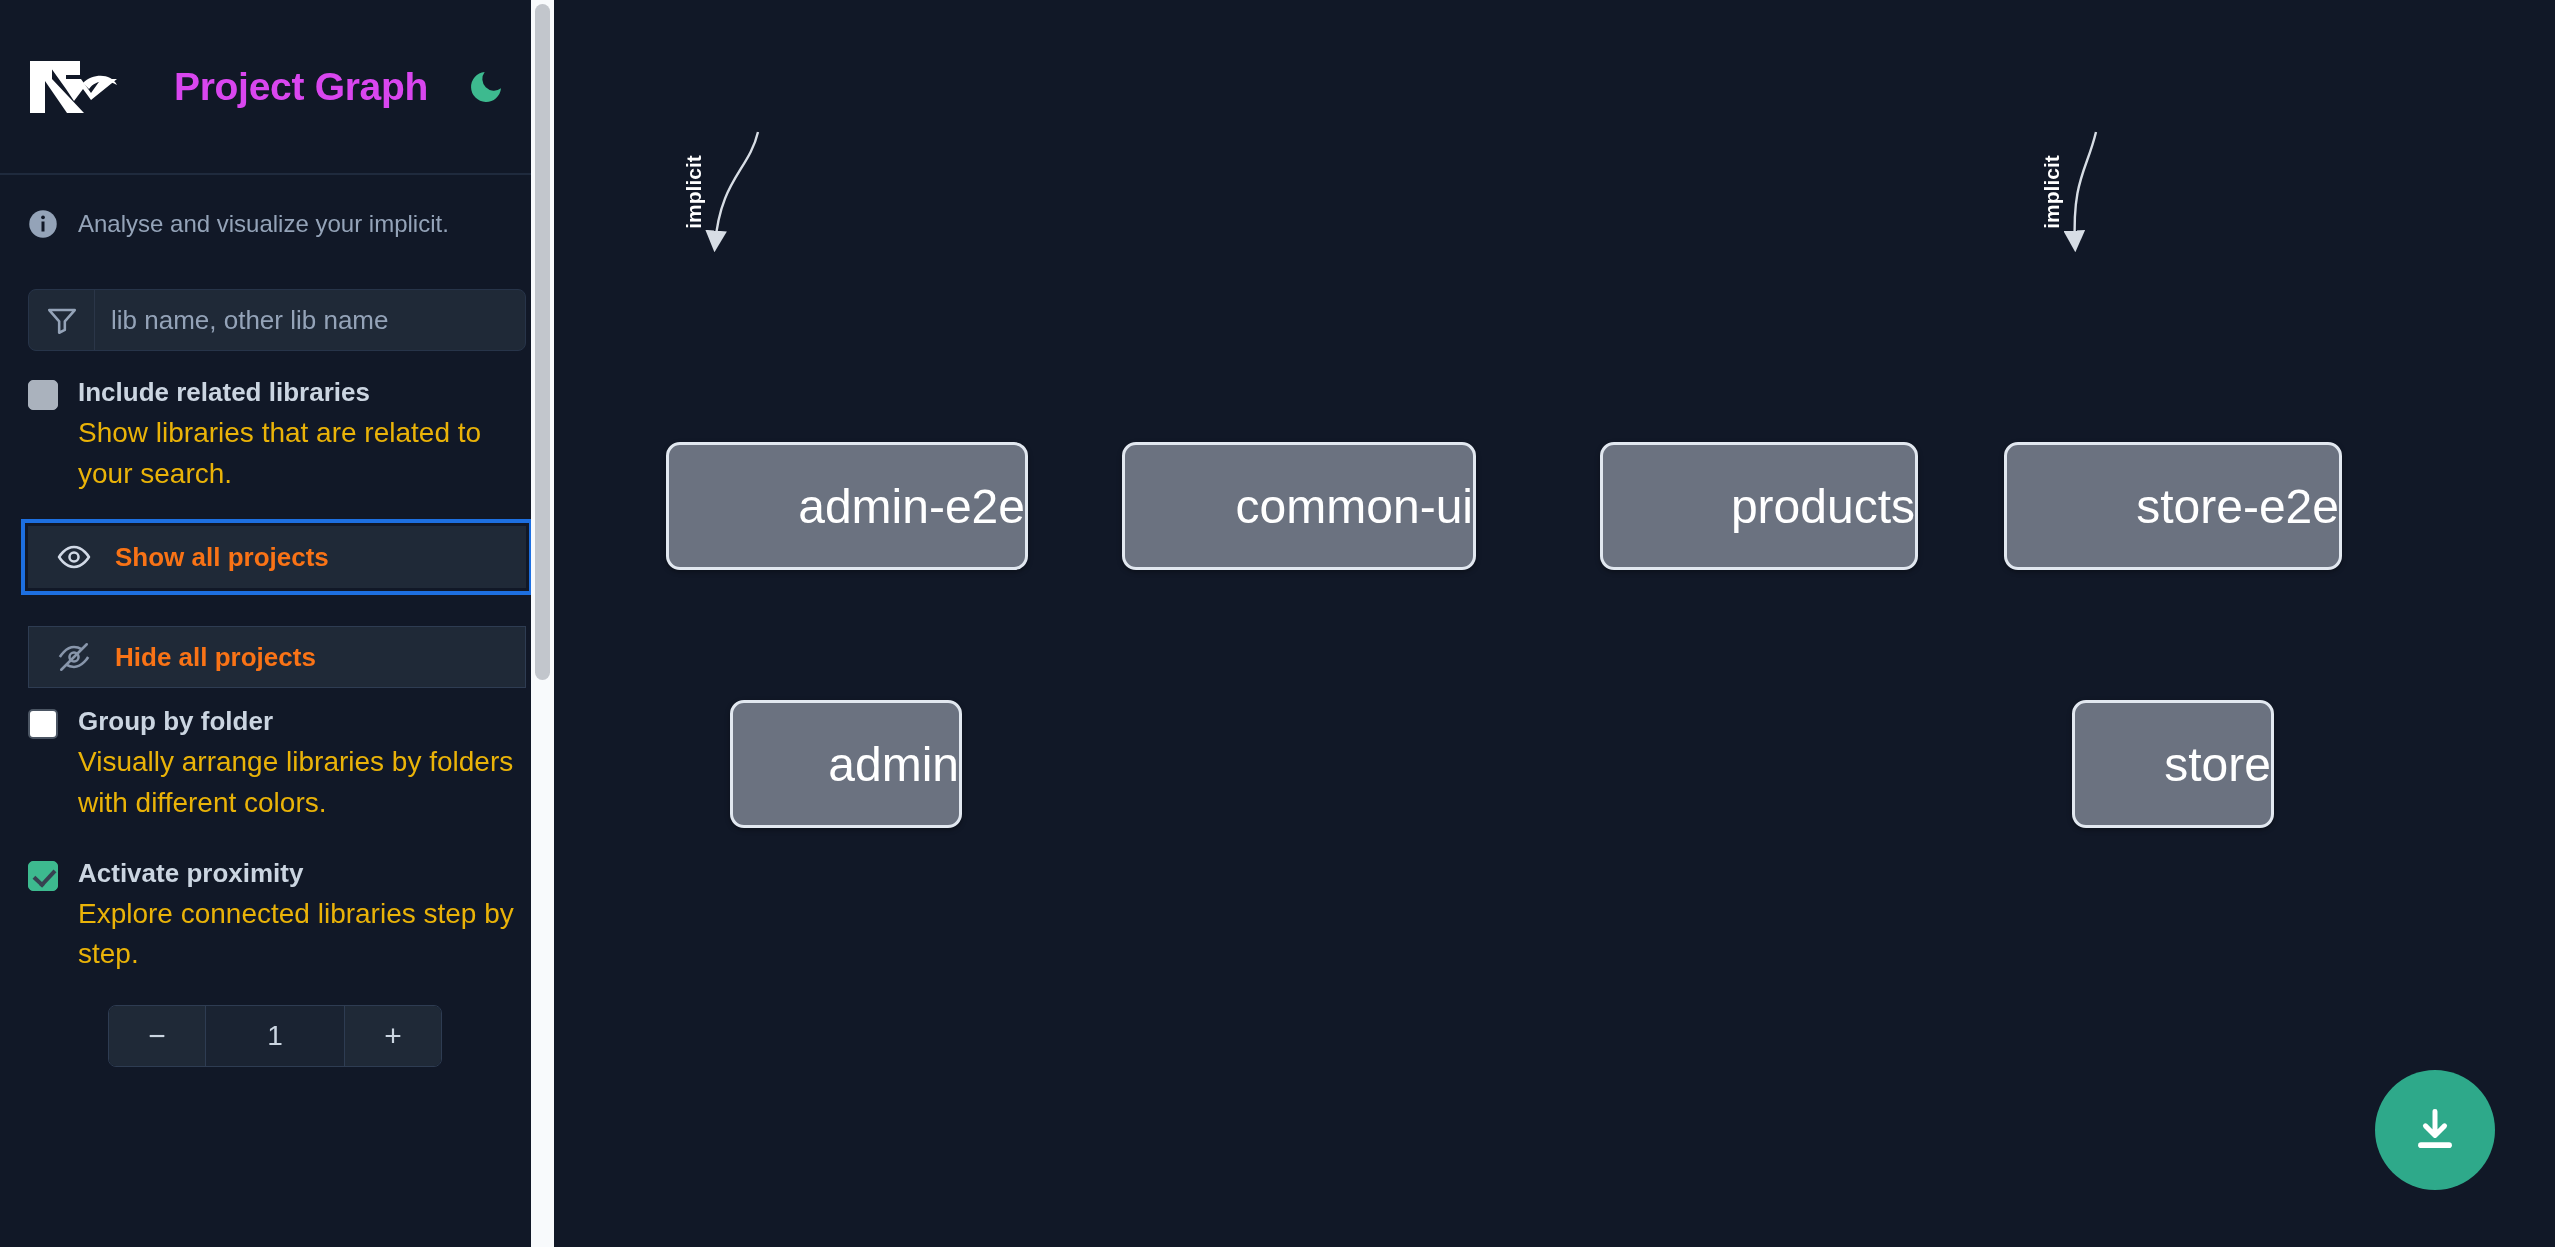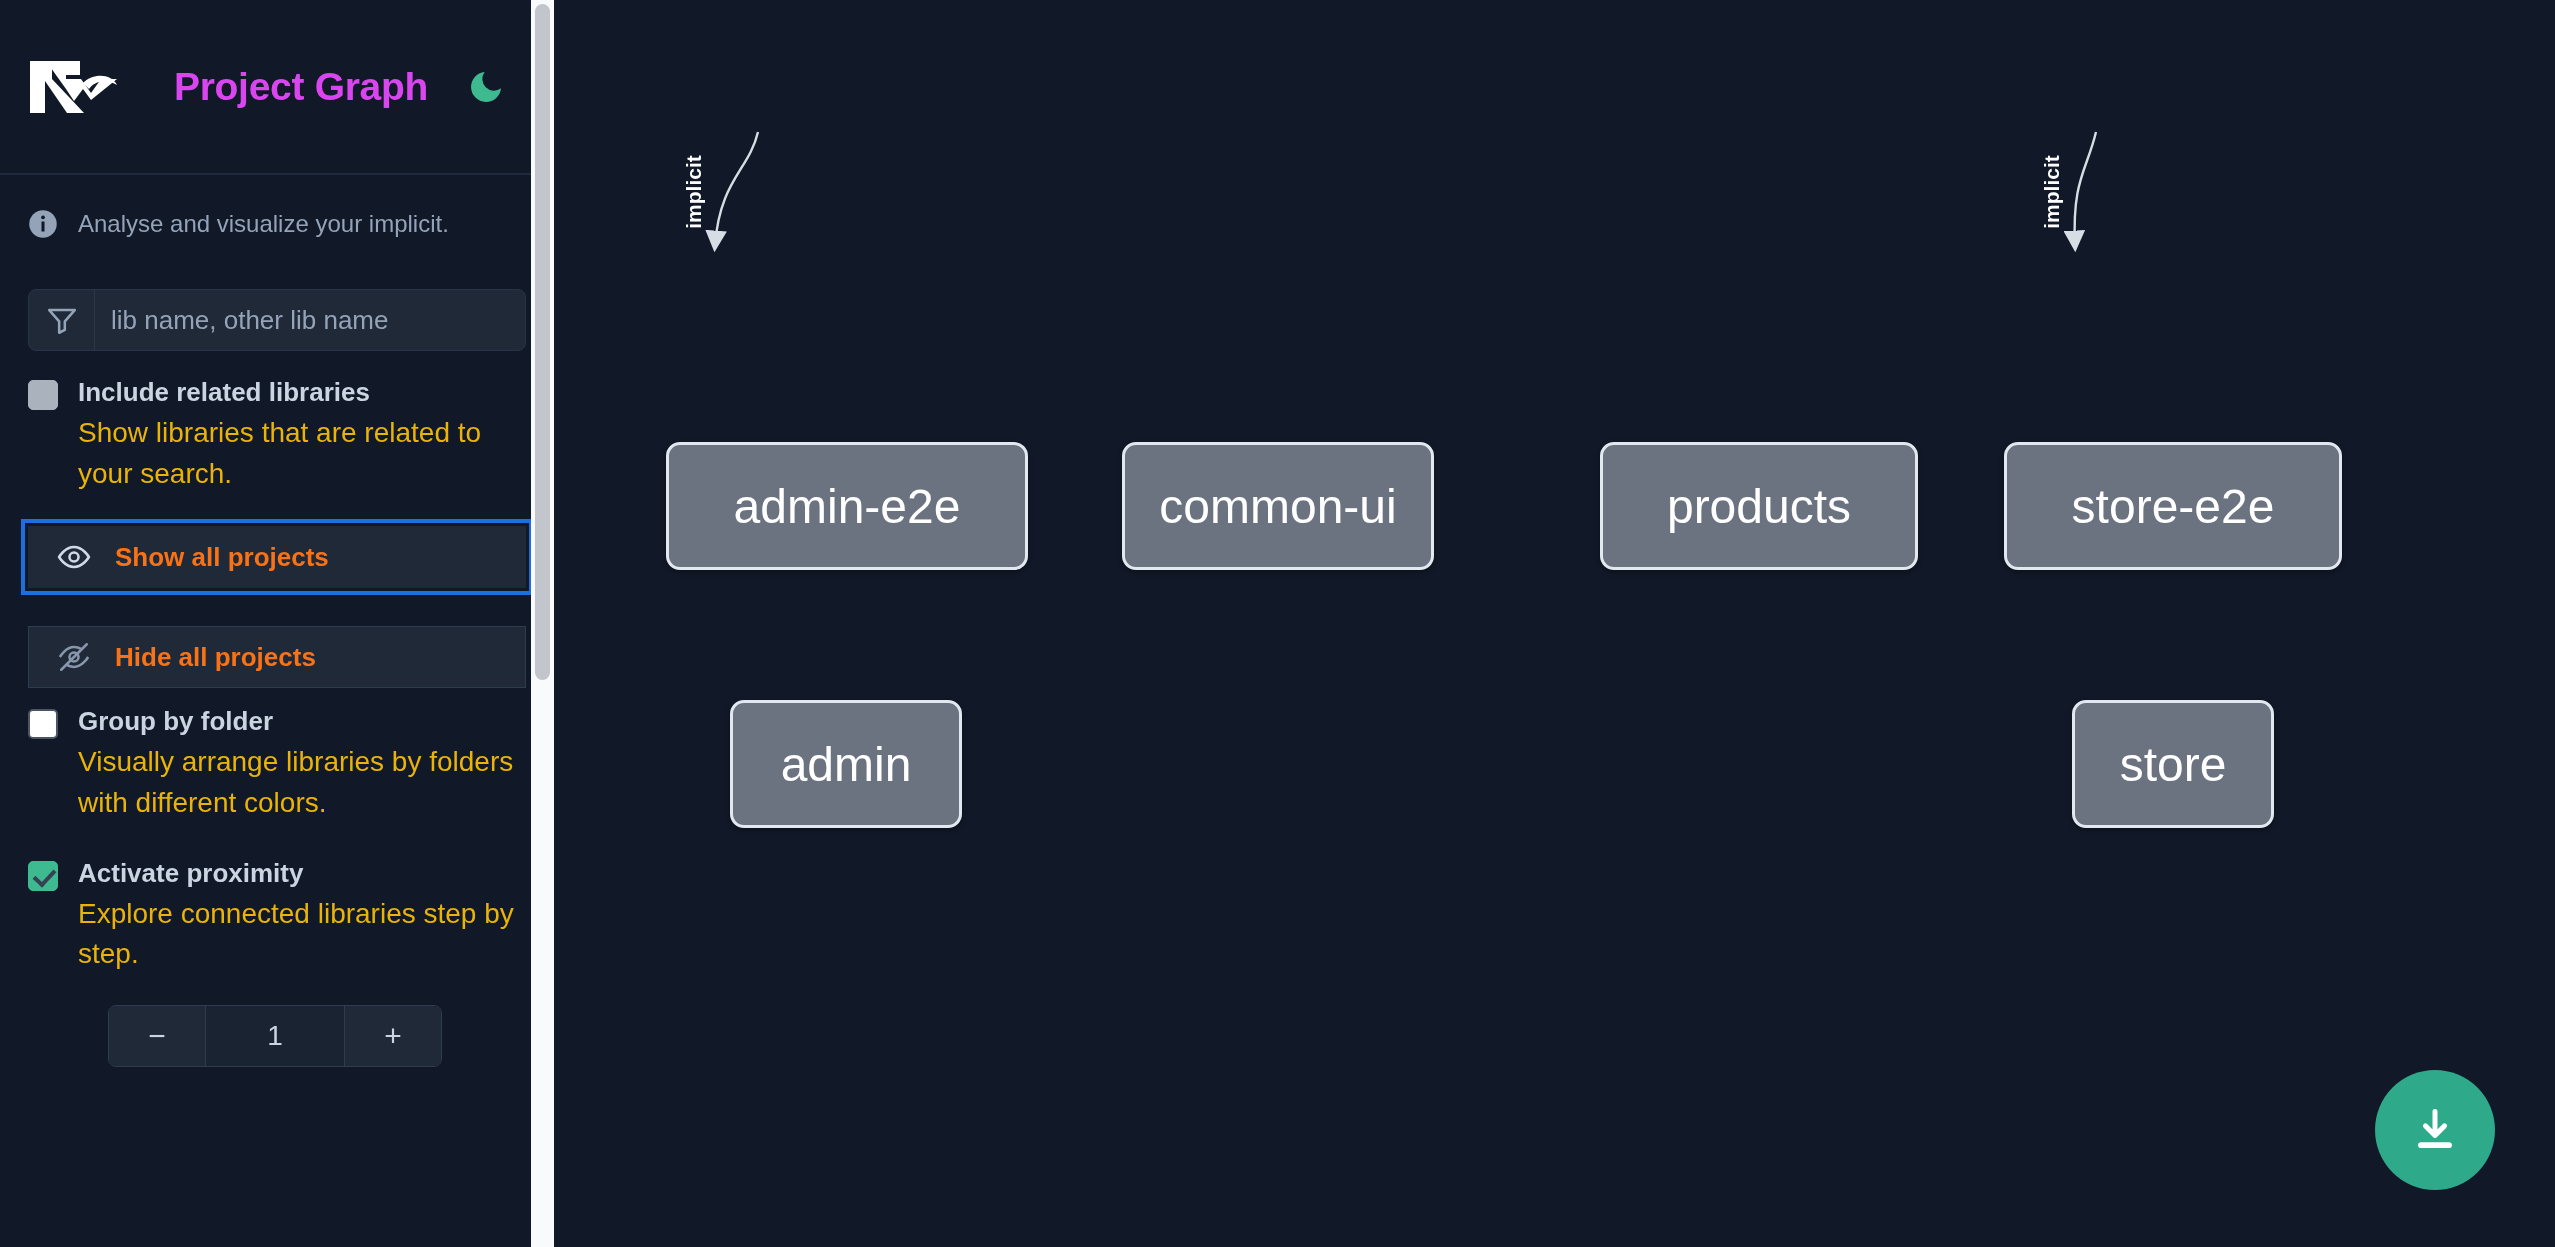--- a/index.html
+++ b/index.html
@@ -254,21 +254,21 @@
     width: 100%;
     height: 100%;
   }
   .node {
     position: absolute;
     background: #6b7280;
     border: 3px solid #e2e8f0;
     border-radius: 14px;
     display: flex;
     align-items: center;
-    justify-content: center;
+    justify-content: flex-end;
     color: #ffffff;
     font-size: 48px;
     cursor: pointer;
     box-shadow: 0 2px 5px rgba(0,0,0,0.35);
     white-space: nowrap;
   }
 
   .download-fab {
     position: absolute;
     right: 60px;
@@ -394,21 +394,21 @@
       <path d="M204 132 C195 170 166 180 161 245" fill="none" stroke="#d7dde5" stroke-width="2.4" marker-end="url(#arrow)"></path>
       <text x="147" y="192" fill="#ffffff" font-size="21" font-family="Liberation Sans, sans-serif" font-weight="700" transform="rotate(-90 147 192)" text-anchor="middle">implicit</text>
 
       <path d="M1542 132 C1533 170 1518 180 1521 245" fill="none" stroke="#d7dde5" stroke-width="2.4" marker-end="url(#arrow)"></path>
       <text x="1505" y="192" fill="#ffffff" font-size="21" font-family="Liberation Sans, sans-serif" font-weight="700" transform="rotate(-90 1505 192)" text-anchor="middle">implicit</text>
     </svg>
 
     <div class="node" id="n0" style="left: 112px; top: 442px; width: 362px; height: 128px;">
         <span>admin-e2e</span>
       </div>
-    <div class="node" id="n1" style="left: 568px; top: 442px; width: 312px; height: 128px;">
+    <div class="node" id="n1" style="left: 568px; top: 442px; width: 354px; height: 128px;">
         <span>common-ui</span>
       </div>
     <div class="node" id="n2" style="left: 1046px; top: 442px; width: 318px; height: 128px;">
         <span>products</span>
       </div>
     <div class="node" id="n3" style="left: 1450px; top: 442px; width: 338px; height: 128px;">
         <span>store-e2e</span>
       </div>
     <div class="node" id="n4" style="left: 176px; top: 700px; width: 232px; height: 128px;">
         <span>admin</span>

